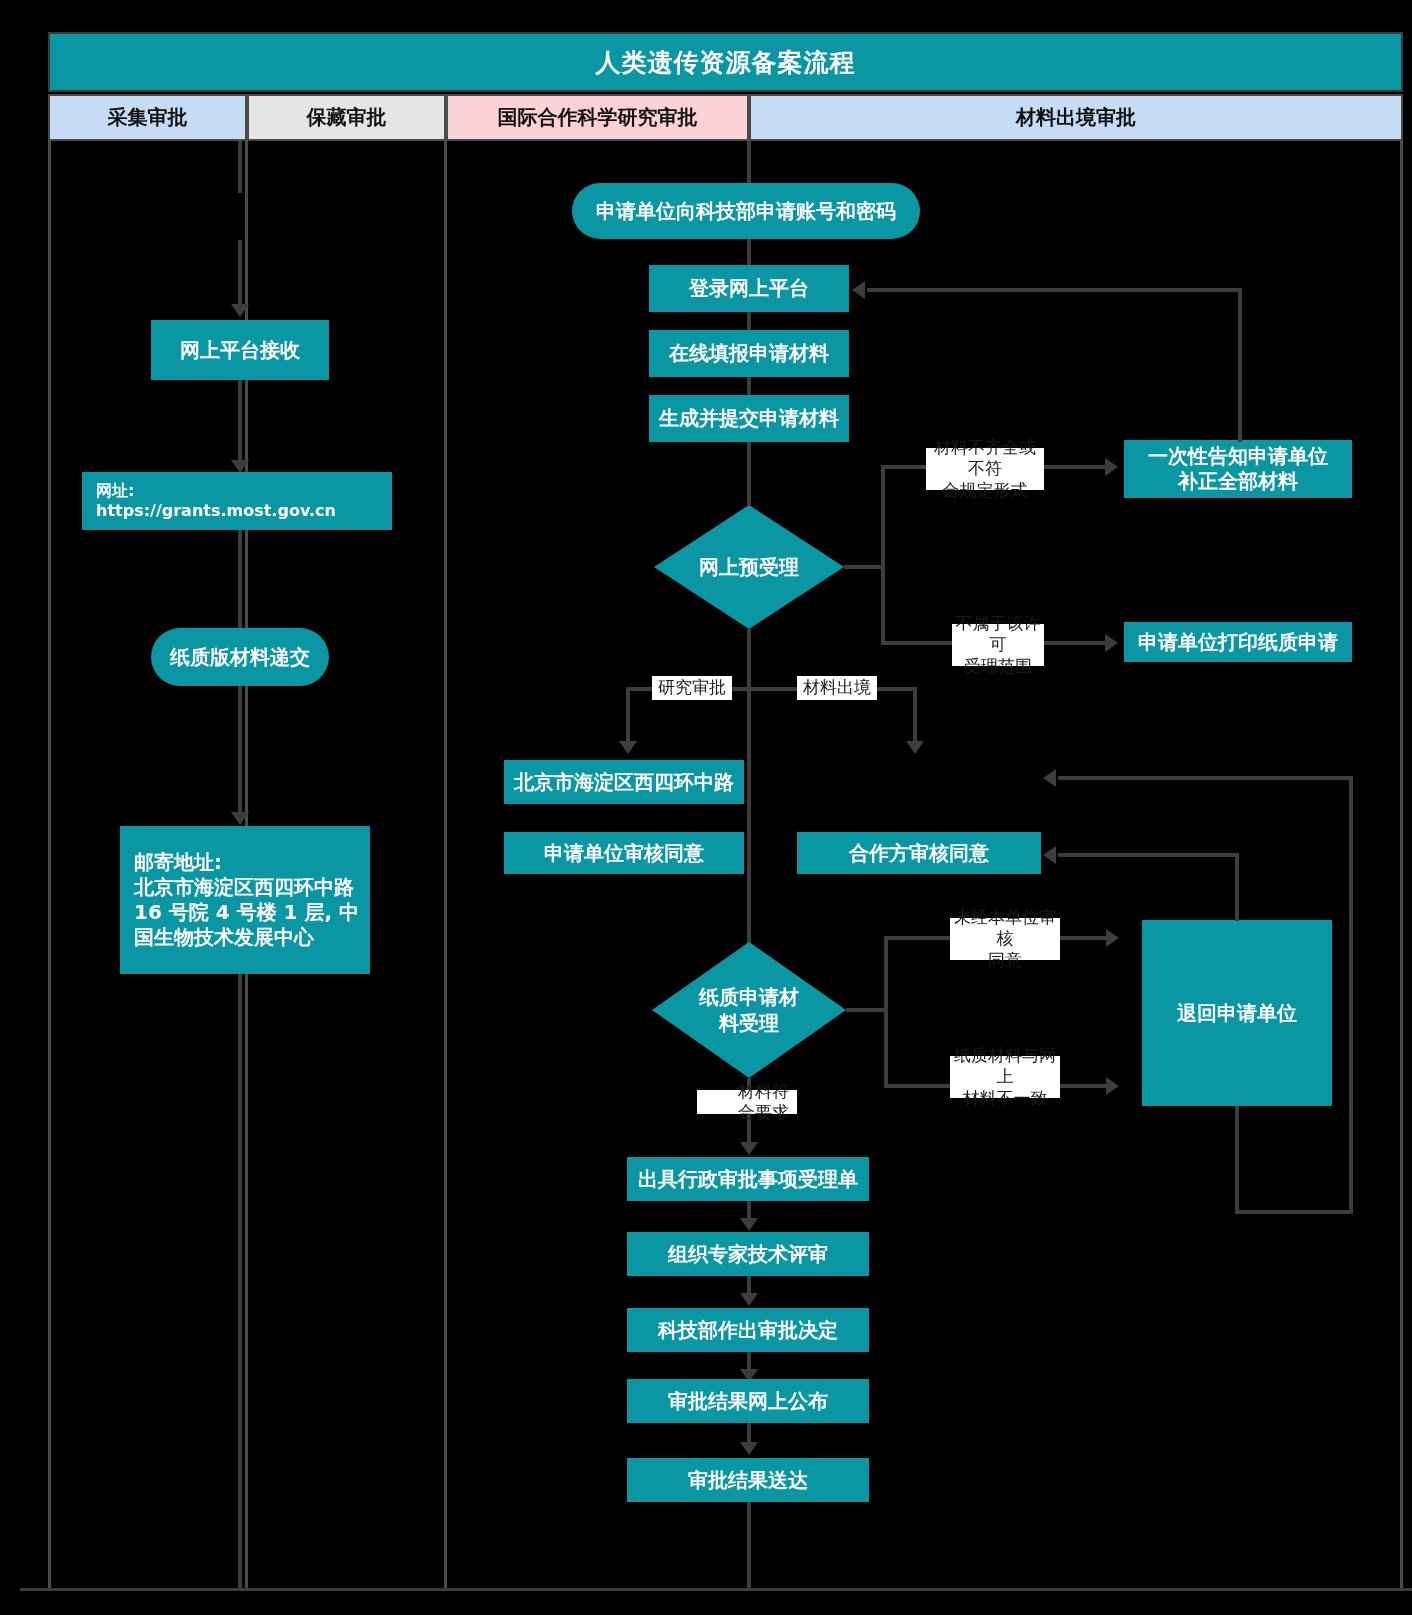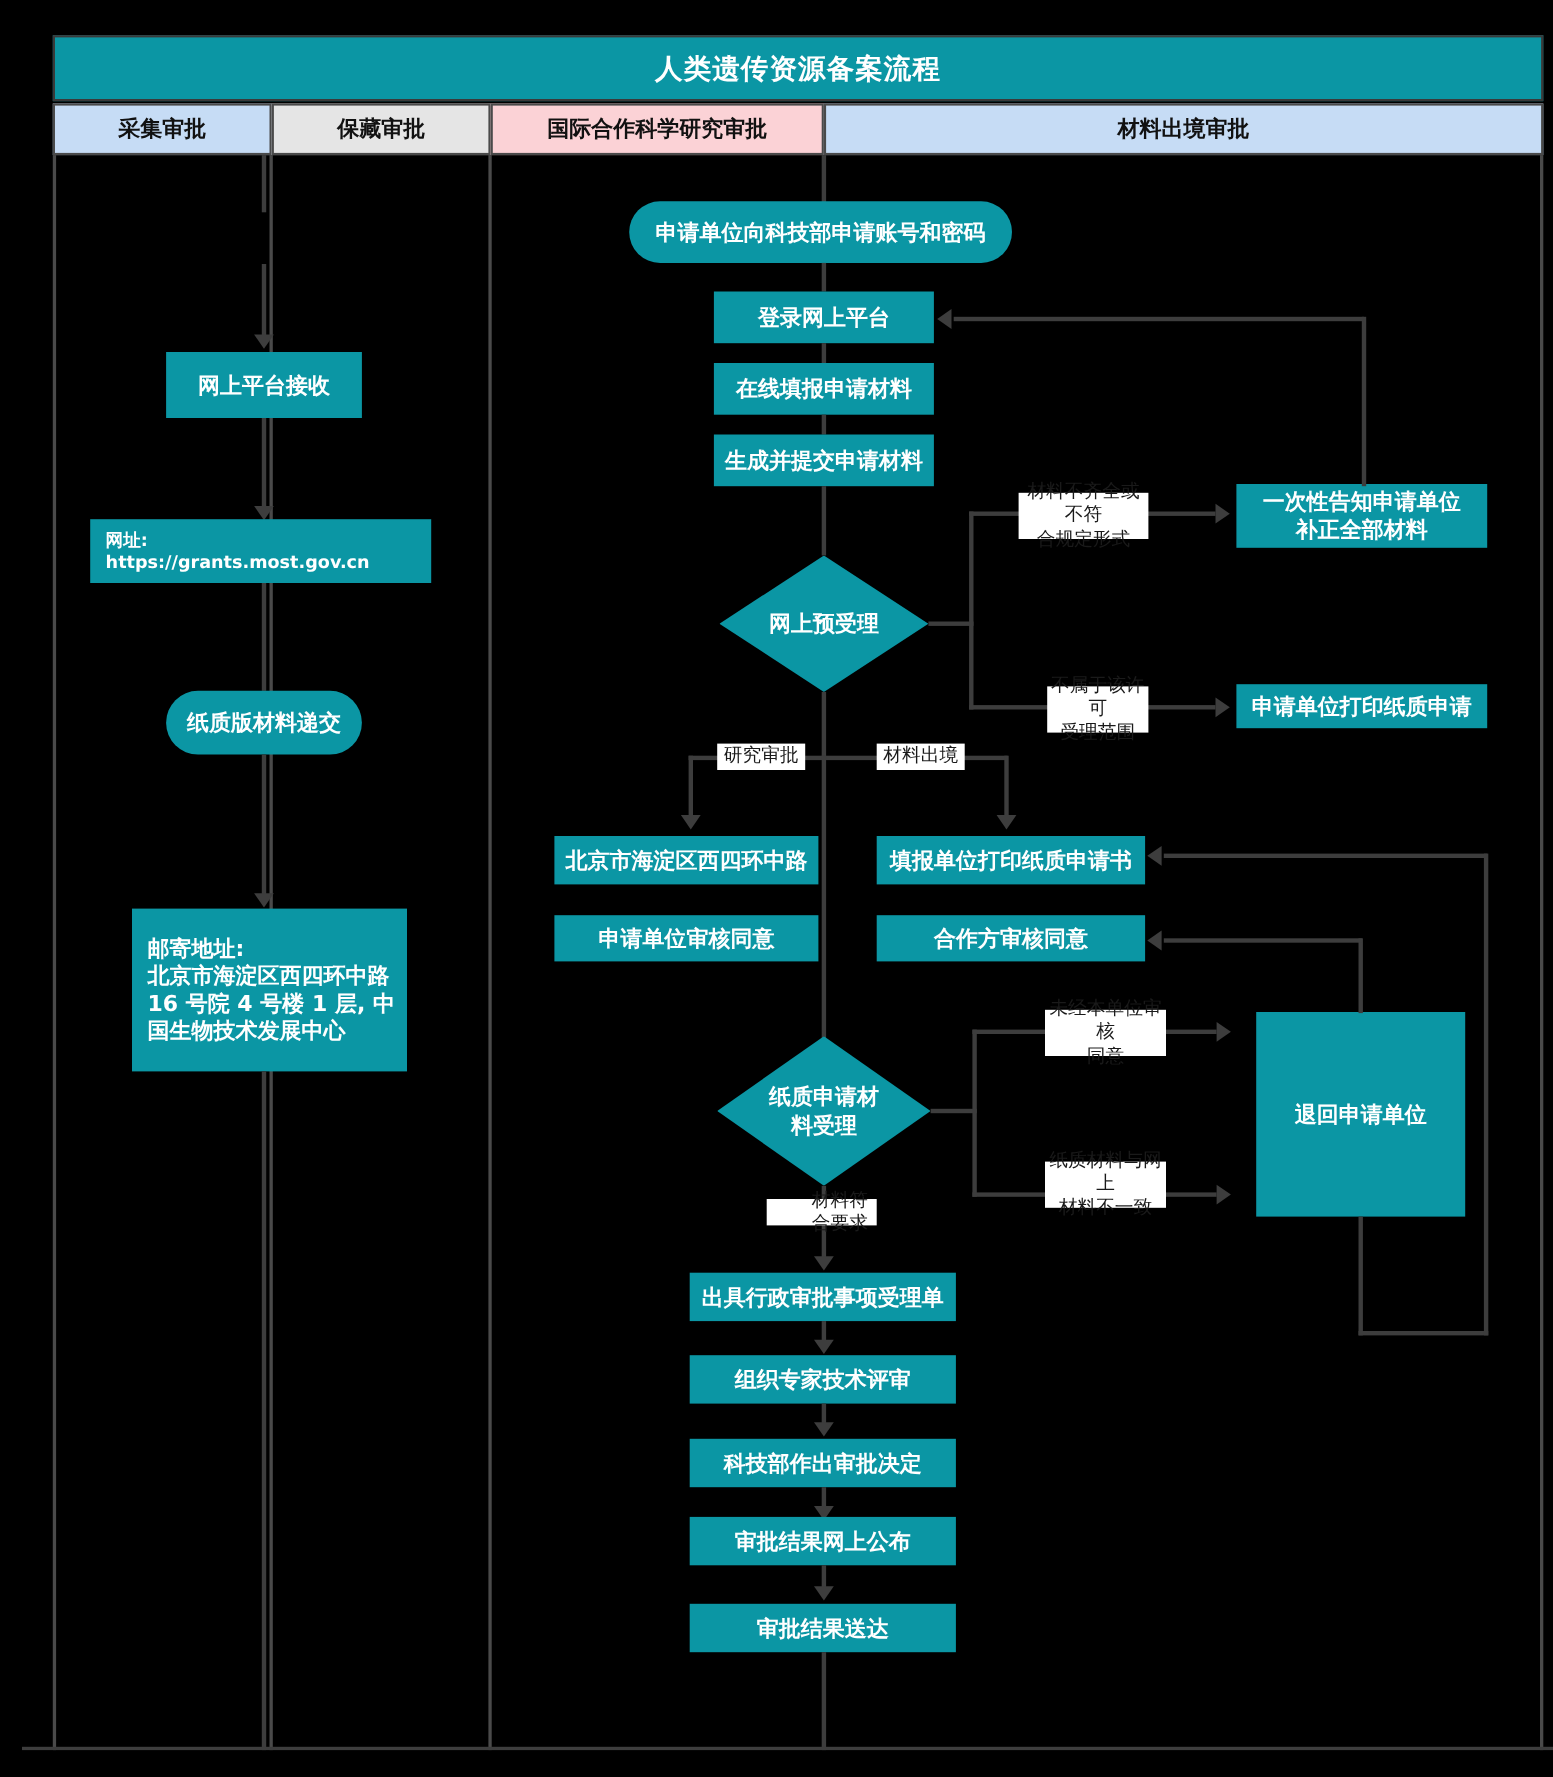--- a/index.html
+++ b/index.html
@@ -135,21 +135,20 @@
   <div class="arrow-d" style="left:599px;top:741px;"></div>
   <div class="elabel" style="left:632px;top:676px;width:80px;height:24px;">研究审批</div>
 
   <div class="ln lnv" style="left:893px;top:687px;height:56px;"></div>
   <div class="arrow-d" style="left:886px;top:741px;"></div>
   <div class="elabel" style="left:777px;top:676px;width:80px;height:24px;">材料出境</div>
 
   <div class="node" style="left:484px;top:760px;width:240px;height:44px;">北京市海淀区西四环中路</div>
   <div class="node" style="left:484px;top:832px;width:240px;height:42px;">申请单位审核同意</div>
 
-  <div class="node" style="left:777px;top:760px;width:244px;height:44px;">填报单位打印纸质申请书</div>
   <div class="node" style="left:777px;top:832px;width:244px;height:42px;">合作方审核同意</div>
 
   <div class="ln lnv" style="left:727px;top:687px;height:265px;"></div>
 
   <div class="diamond" style="left:632px;top:942px;width:194px;height:136px;white-space:pre-line;">纸质申请材
 料受理</div>
 
   <div class="ln lnh" style="left:826px;top:1008px;width:42px;"></div>
   <div class="ln lnv" style="left:864px;top:936px;height:152px;"></div>
 

